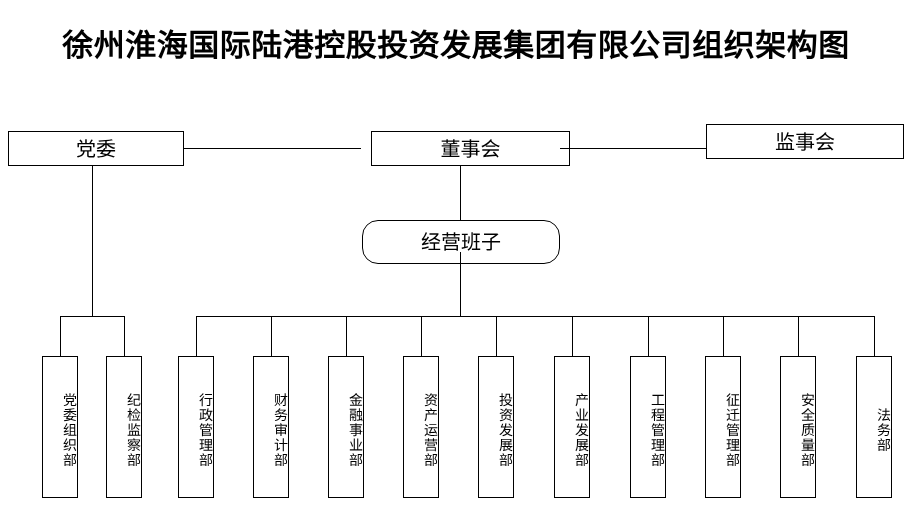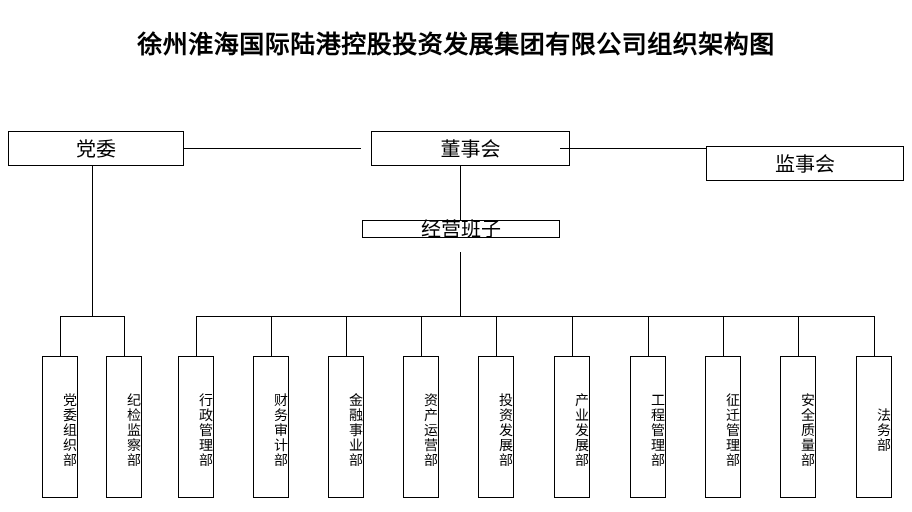--- a/index.html
+++ b/index.html
@@ -18,21 +18,21 @@
     background: #ffffff;
     overflow: hidden;
   }
   
   #chart-title {
     position: absolute;
     left: 0;
     top: 28px;
     width: 912px;
     text-align: center;
-    font-size: 25px;
+    font-size: 31px;
     font-weight: bold;
     letter-spacing: 0.5px;
     color: #000000;
     white-space: nowrap;
     line-height: 34px;
   }
   
   .node-box {
     position: absolute;
     box-sizing: border-box;
@@ -71,27 +71,27 @@
 <body>
 
 <div id="chart-root">
 
   <div id="chart-title">徐州淮海国际陆港控股投资发展集团有限公司组织架构图</div>
 
   <div class="node-box horiz" style="left:8px; top:131px; width:176px; height:35px;">党委</div>
 
   <div class="node-box horiz" style="left:371px; top:131px; width:199px; height:35px;">董事会</div>
 
-  <div class="node-box horiz" style="left:706px; top:146px; width:198px; height:35px;">监事会</div>
+  <div class="node-box horiz" style="left:706px; top:124px; width:198px; height:35px;">监事会</div>
 
   <div class="conn h" style="left:184px; top:148px; width:177px;"></div>
 
   <div class="conn h" style="left:560px; top:148px; width:146px;"></div>
 
-  <div class="node-box horiz" style="left:362px; top:220px; width:198px; height:18px;">经营班子</div>
+  <div class="node-box horiz" style="left:362px; top:220px; width:198px; height:44px;border-radius:16px;">经营班子</div>
 
   <div class="conn v" style="left:460px; top:166px; height:54px;"></div>
 
   <div class="conn v" style="left:460px; top:252px; height:64px;"></div>
 
   <div class="conn v" style="left:92px; top:166px; height:150px;"></div>
 
   <div class="conn h" style="left:60px; top:316px; width:64px;"></div>
 
   <div class="conn v" style="left:60px; top:316px; height:40px;"></div>

